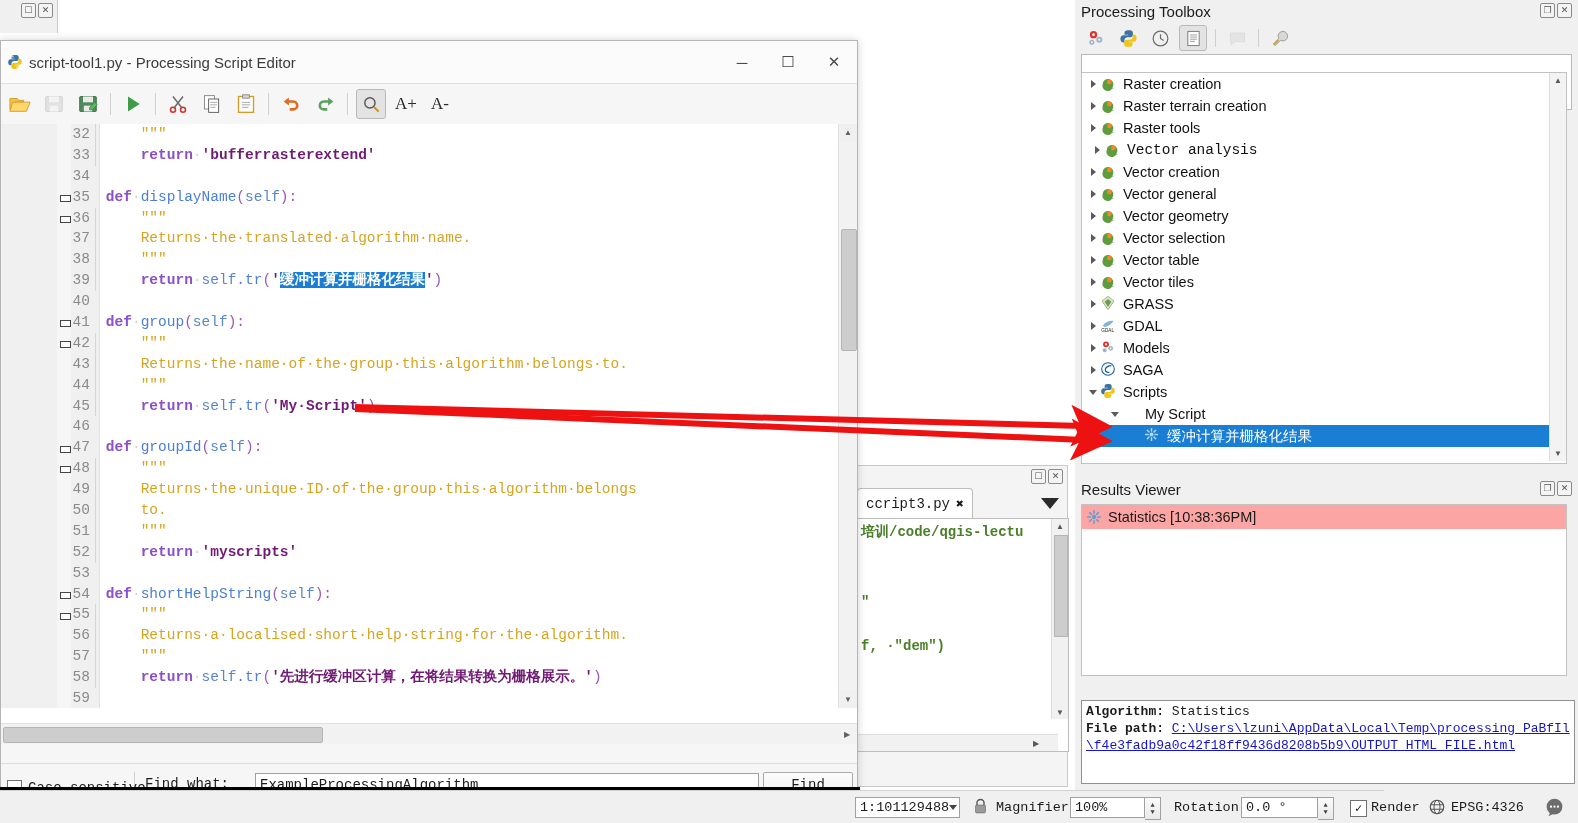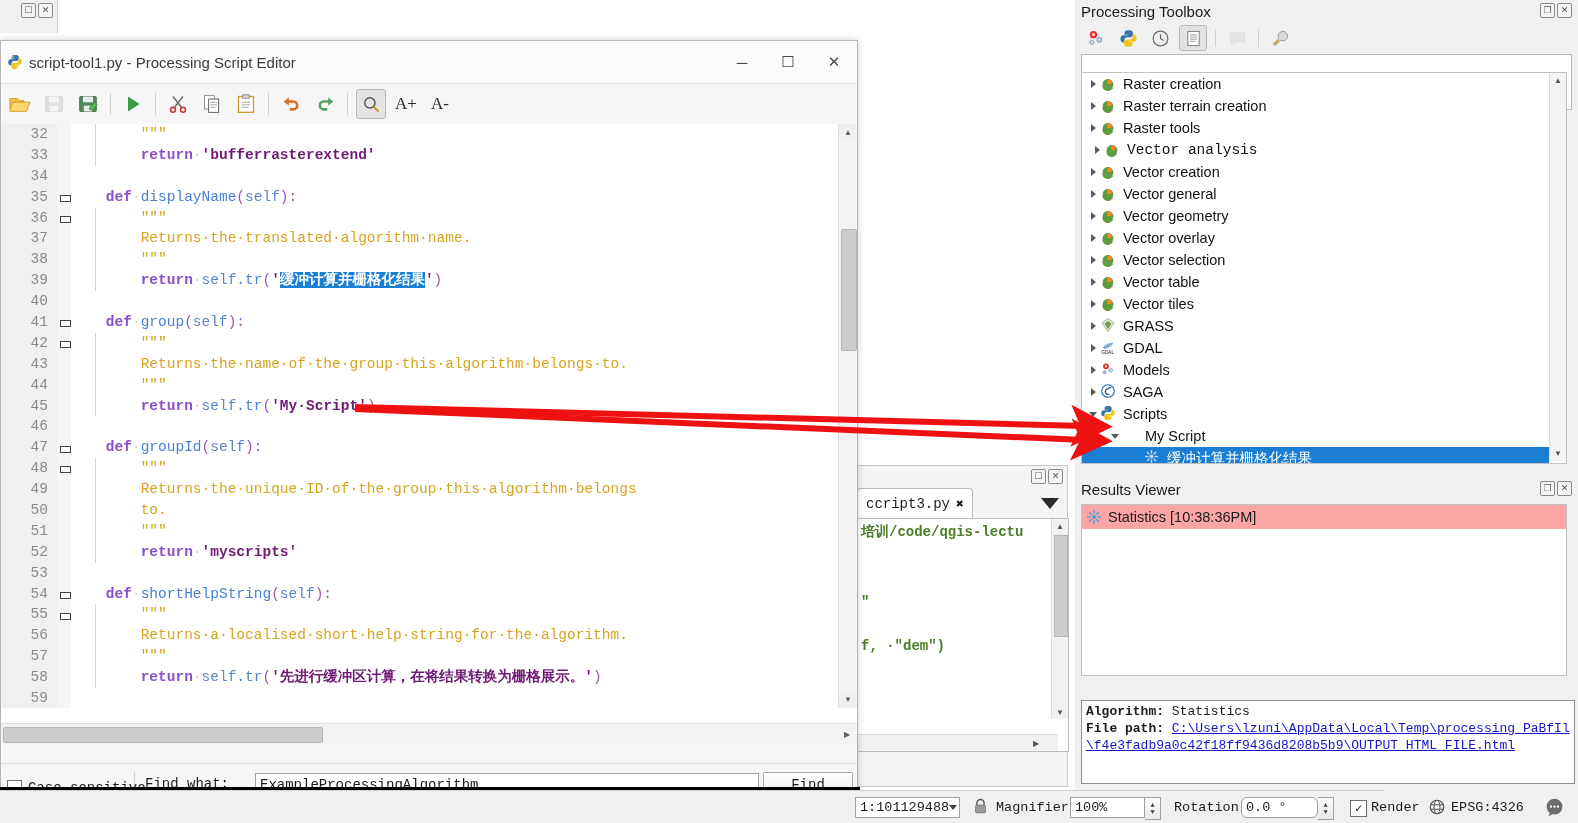--- a/index.html
+++ b/index.html
@@ -34,21 +34,21 @@
 
   #se-toolbar{height:40px;background:#f6f6f6;border-bottom:1px solid #d6d6d6;display:flex;align-items:center;padding-left:2px;}
   .tb{width:28px;height:28px;margin:0 3px;display:flex;align-items:center;justify-content:center;cursor:pointer;border-radius:3px;position:relative;}
   .tb.sel{background:#e3e3e3;border:1px solid #b9b9b9;}
   .tb.dis{opacity:.35;cursor:default;}
   .tbsep{width:1px;height:22px;background:#cfcfcf;margin:0 5px;}
   .tbtxt{font-family:"Liberation Serif",serif;font-size:17px;color:#2a2a2a;}
 
   
   #code-wrap{position:absolute;left:0;top:83px;width:856px;height:620px;background:#ffffff;}
-  #gutter{position:absolute;left:0;top:0;width:56px;height:584px;background:#f0f0f0;border-right:1px solid #e0e0e0;}
+  #gutter{position:absolute;left:0;top:0;width:56px;height:584px;background:#f0f0f0;border-right:1px solid #e0e0e0;padding-left:42px;}
   #fold{position:absolute;left:56px;top:0;width:14px;height:584px;background:#f6f6f6;}
   #code-scroll{position:absolute;left:70px;top:0;right:18px;height:584px;overflow:hidden;}
   .ln{height:20.9px;line-height:20.9px;font-family:"Liberation Mono",monospace;font-size:14.5px;white-space:pre;}
   .gl{height:20.9px;line-height:20.9px;font-family:"Liberation Mono",monospace;font-size:14.5px;color:#8a8a8a;text-align:right;padding-right:9px;}
   .fmark{position:absolute;left:3px;width:9px;height:5px;border:1px solid #444;background:#fff;}
   .kw{color:#8b4fc9;font-weight:bold;}
   .fn{color:#4a7fd4;}
   .str{color:#701a75;font-weight:bold;}
   .doc{color:#d6a41e;}
   .pn{color:#111;}
@@ -520,30 +520,20 @@
           <span>Vector geometry</span>
         </div>
         <div class="tnode" style="padding-left: 4px;">
           <span class="tw">
             <i class="right"></i>
           </span>
           <span class="ticon"><svg viewBox="0 0 24 24" width="16" height="16">
               <path d="M4 14a8 8 0 1114.5 4.6L21 21l-2.6-.6A8 8 0 014 14z" fill="#5e9c3e"></path>
               <circle cx="14" cy="10.5" r="3.6" fill="#f08a24"></circle>
             </svg></span>
-          <span>Vector overlay</span>
-        </div>
-        <div class="tnode" style="padding-left: 4px;">
-          <span class="tw">
-            <i class="right"></i>
-          </span>
-          <span class="ticon"><svg viewBox="0 0 24 24" width="16" height="16">
-              <path d="M4 14a8 8 0 1114.5 4.6L21 21l-2.6-.6A8 8 0 014 14z" fill="#5e9c3e"></path>
-              <circle cx="14" cy="10.5" r="3.6" fill="#f08a24"></circle>
-            </svg></span>
           <span>Vector selection</span>
         </div>
         <div class="tnode" style="padding-left: 4px;">
           <span class="tw">
             <i class="right"></i>
           </span>
           <span class="ticon"><svg viewBox="0 0 24 24" width="16" height="16">
               <path d="M4 14a8 8 0 1114.5 4.6L21 21l-2.6-.6A8 8 0 014 14z" fill="#5e9c3e"></path>
               <circle cx="14" cy="10.5" r="3.6" fill="#f08a24"></circle>
             </svg></span>
@@ -694,21 +684,21 @@
   </div>
 
   <div class="abs" style="left:996px;top:9px;">Magnifier</div>
   <div class="sb-field abs" style="left:1070px;top:6px;width:75px;">100%</div>
   <div class="spin abs" style="left:1145px;top:6px;">
     <span>▲</span>
       <span>▼</span>
   </div>
 
   <div class="abs" style="left:1174px;top:9px;">Rotation</div>
-  <div class="sb-field abs" style="left:1241px;top:6px;width:77px;border-radius:6px;">0.0 °</div>
+  <div class="sb-field abs" style="left:1241px;top:6px;width:77px;">0.0 °</div>
   <div class="spin abs" style="left:1318px;top:6px;">
     <span>▲</span>
       <span>▼</span>
   </div>
 
   <div class="sb-chk abs" style="left:1350px;top:9px;">
     <span>✓</span>
   </div>
   <div class="abs" style="left:1371px;top:9px;">Render</div>
 

